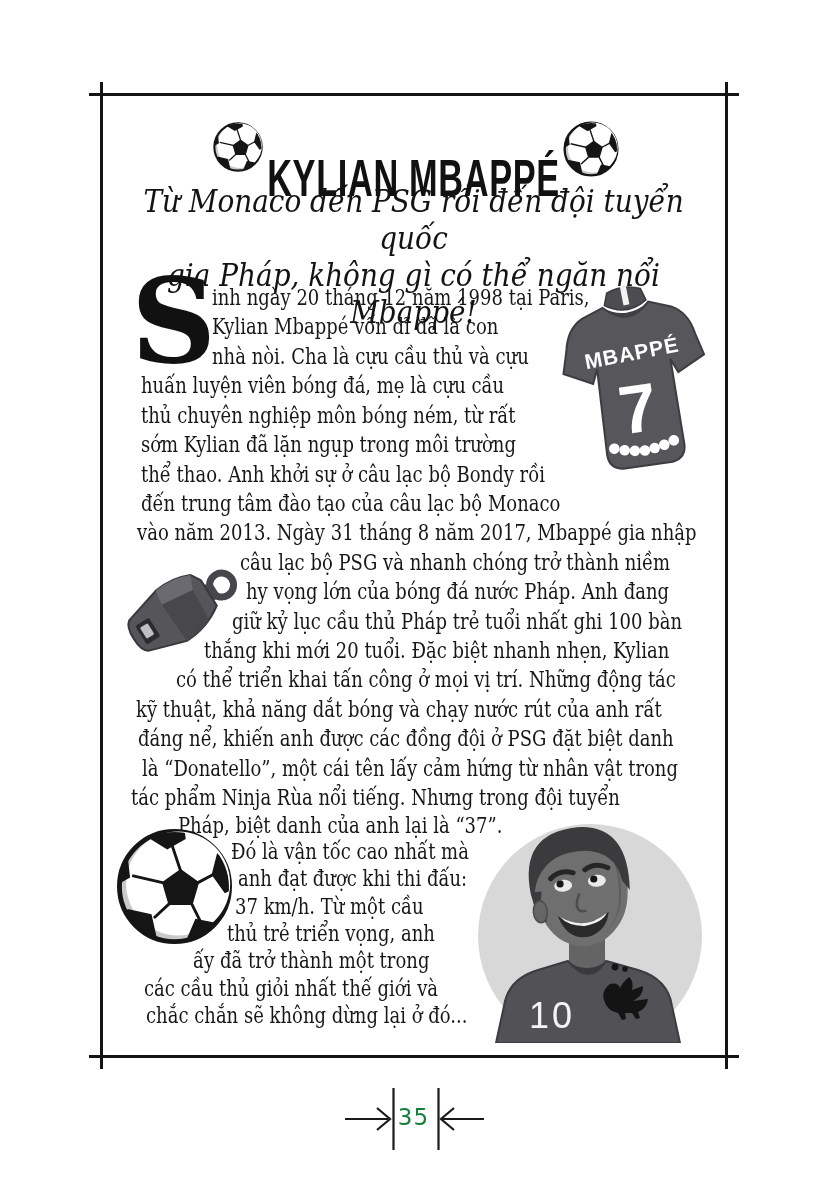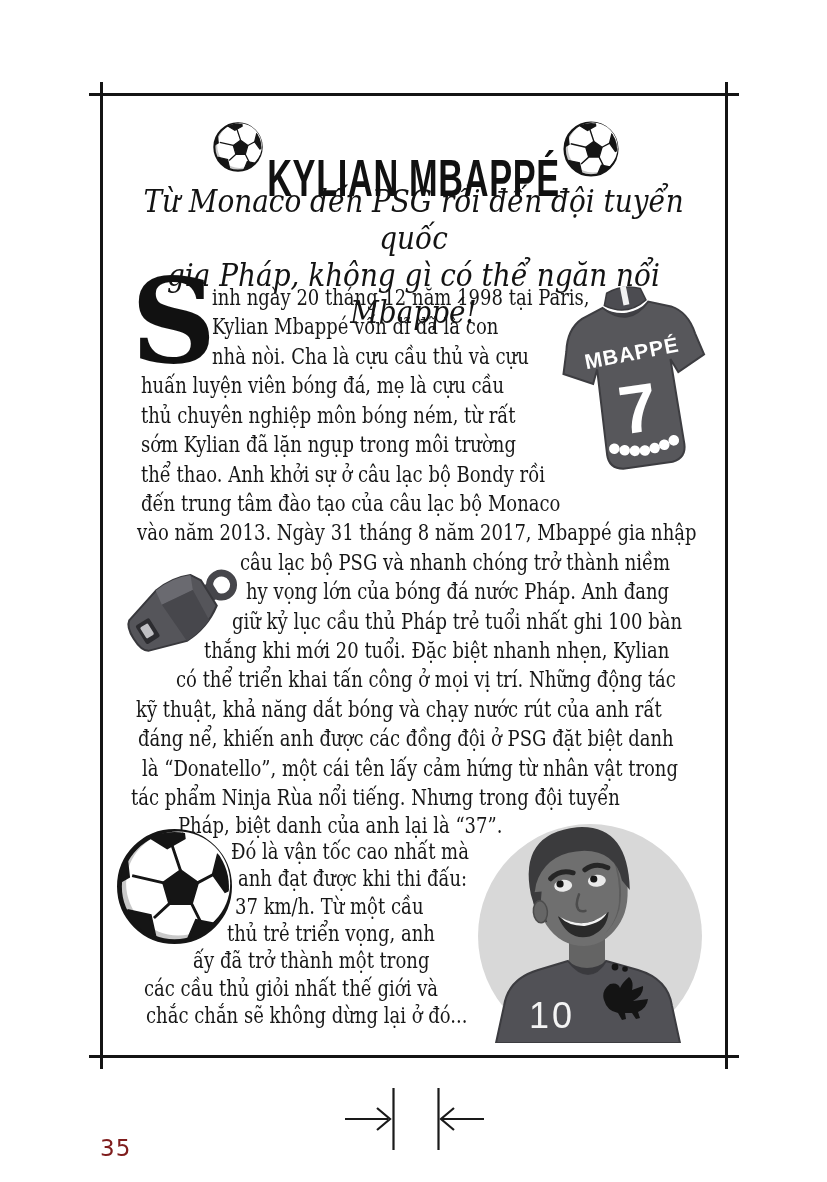--- a/index.html
+++ b/index.html
@@ -34,22 +34,22 @@
   .bl16{left:138px;top:727px}.bl17{left:142px;top:757px}.bl18{left:131px;top:786px}
   .bl19{left:178px;top:814px}
   .bl20{left:231px;top:840px}.bl21{left:238px;top:867px}.bl22{left:235px;top:895px}
   .bl23{left:227px;top:922px}.bl24{left:193px;top:949px}.bl25{left:144px;top:977px}
   .bl26{left:146px;top:1004px}
 
   .jersey-svg{position:absolute;left:560px;top:280px;width:152px;height:205px;}
   .whistle-svg{position:absolute;left:110px;top:548px;width:140px;height:126px;}
   .player-svg{position:absolute;left:468px;top:814px;width:240px;height:232px;}
 
-  .page-number{position:absolute;left:100px;top:1104px;width:627px;
-    font-family:"DejaVu Sans",sans-serif;font-size:23px;color:#7f1d1d;letter-spacing:1px;margin-top:31px;}
+  .page-number{position:absolute;left:100px;top:1104px;width:627px;text-align:center;
+    font-family:"DejaVu Sans",sans-serif;font-size:23px;color:#15803d;letter-spacing:1px;}
 </style>
 </head>
 <body>
 
 <div class="page">
 
   <svg class="frame-svg" width="827" height="1182" viewBox="0 0 827 1182">
     <g fill="none" stroke="#141414" stroke-width="3">
       <rect x="101.5" y="94.5" width="625" height="962"></rect>
       <path d="M101.5,82 V95 M89,94.5 H102"></path>

